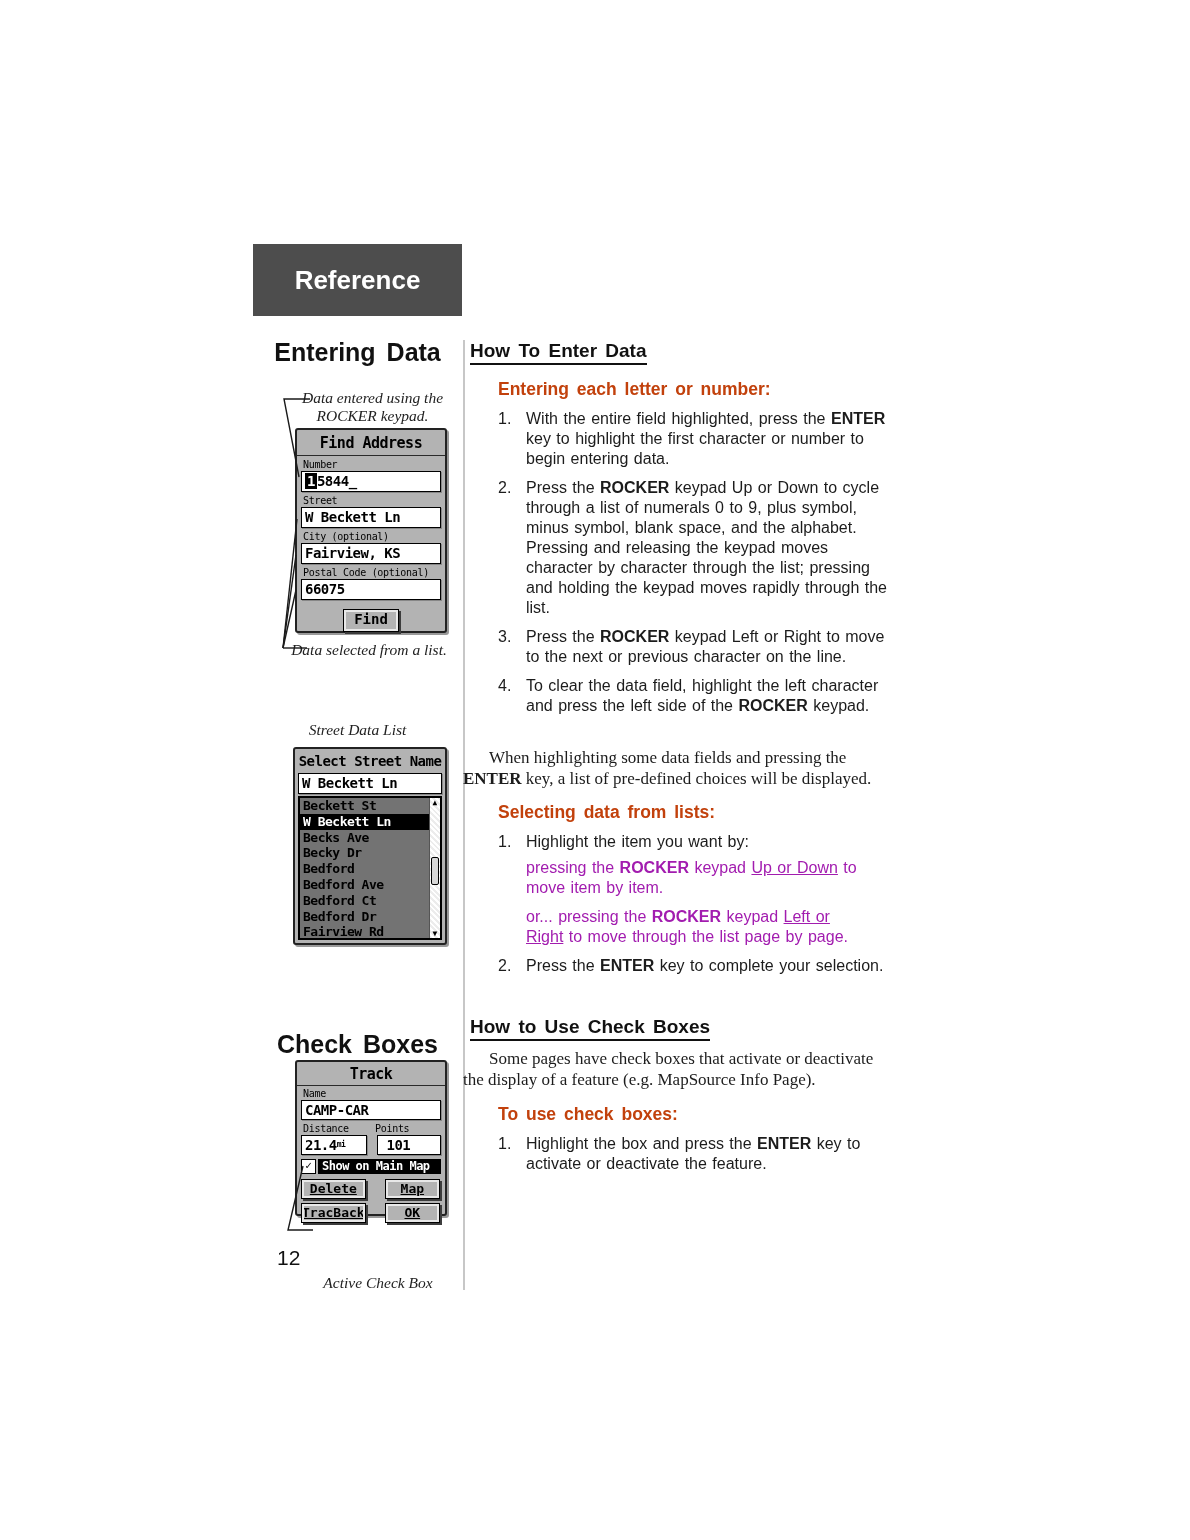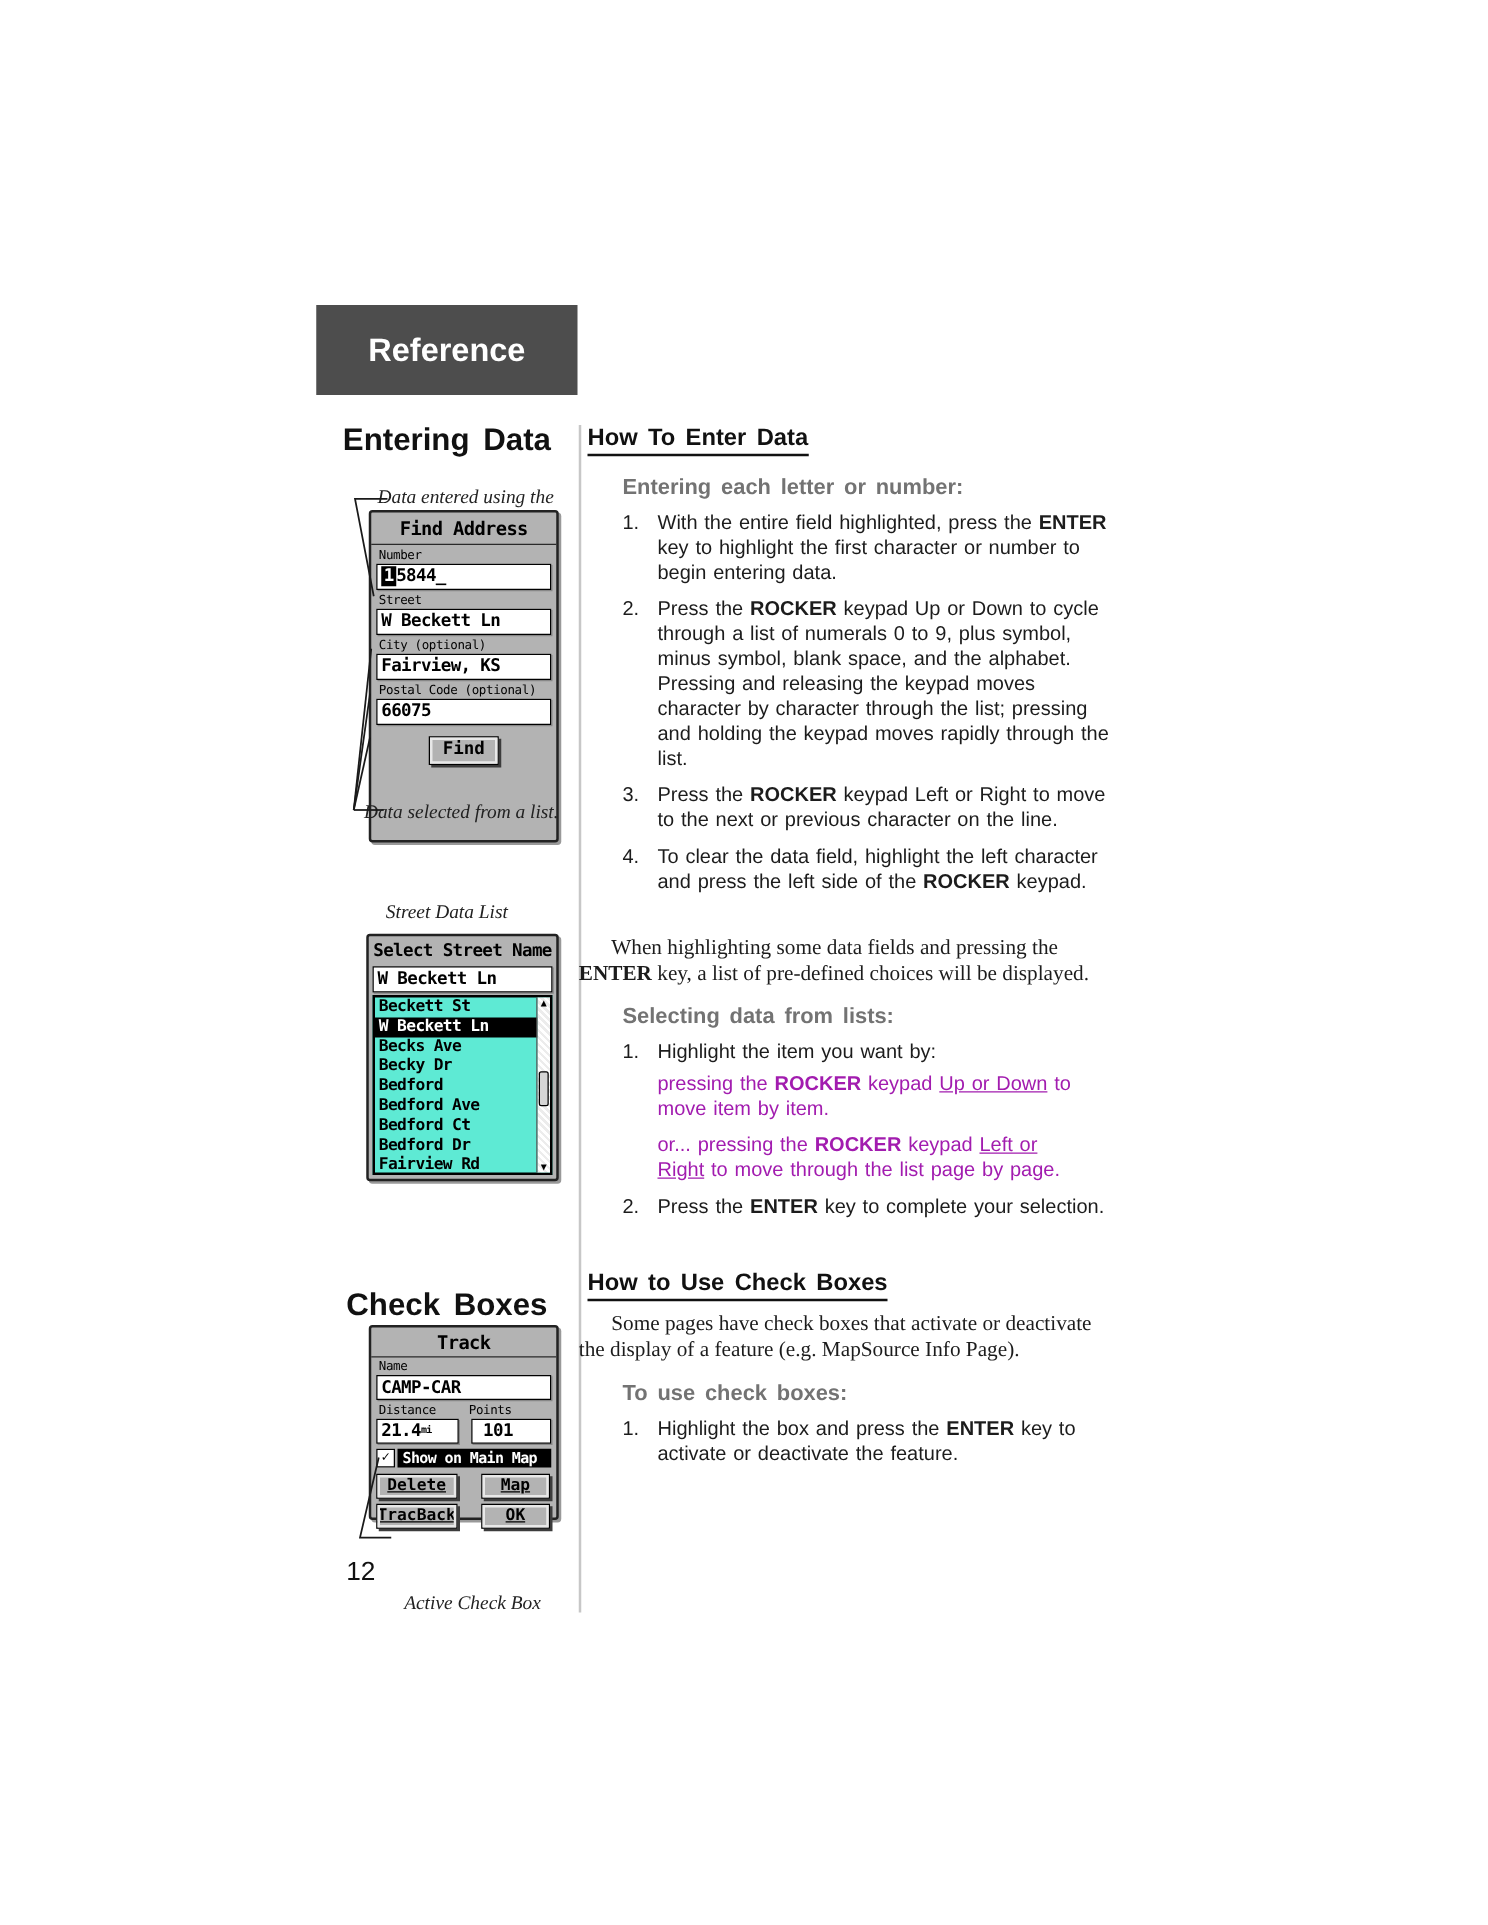--- a/index.html
+++ b/index.html
@@ -26,26 +26,26 @@
   .gps .title{font-weight:bold;text-align:center;font-size:15px;padding:4px 0 3px 0;letter-spacing:-0.5px;}
   .gps .tline{border:0;border-top:1.5px solid #2a2a2a;margin:0;}
   .gps .lbl{font-size:10px;margin:3px 0 0 6px;letter-spacing:-0.3px;white-space:nowrap;}
   .gps .fld{background:#fff;border:1px solid #000;margin:1px 4px 0 4px;height:19px;font-weight:bold;
             font-size:14px;line-height:19px;padding-left:3px;letter-spacing:-0.5px;white-space:nowrap;
             box-shadow:1px 1px 0 #878787;overflow:hidden;}
   .inv{background:#000;color:#fff;padding:0 2px;}
   .gbtn{background:#b3b3b3;border:1px solid #000;outline:2px solid #e8e8e8;outline-offset:-3px;
         box-shadow:2px 2px 0 #3c3c3c;font-weight:bold;text-align:center;}
 
-  #find-screen{left:295px;top:408px;width:152px;height:266px;}
+  #find-screen{left:295px;top:428px;width:152px;height:205px;}
   #find-screen .findbtn{width:54px;height:21px;margin:9px auto 0 auto;font-size:14px;line-height:19px;}
 
   #street-screen{left:293px;top:747px;width:154px;height:198px;}
   #street-screen .fld{margin:1px 3px 0 3px;}
-  #street-screen .listbox{position:absolute;left:3px;right:3px;top:47px;bottom:3px;background:#5eead4;
+  #street-screen .listbox{position:absolute;left:3px;right:3px;top:47px;bottom:3px;background:#737373;
                           border:2px solid #000;}
   .srow{font-weight:bold;font-size:13px;line-height:15.8px;padding-left:3px;letter-spacing:-0.5px;
         margin-right:10px;white-space:nowrap;overflow:hidden;}
   .srow.sel{background:#000;color:#fff;}
   .sbar{position:absolute;top:0;right:0;bottom:0;width:10px;border-left:1px solid #555;
         background:repeating-linear-gradient(45deg,#ececec 0 2px,#ffffff 2px 4px);}
   .sbar .arr{position:absolute;left:0;width:10px;text-align:center;font-size:8px;line-height:9px;color:#000;}
   .sbar .arr.up{top:0;} .sbar .arr.dn{bottom:0;}
   .sbar .thumb{position:absolute;left:1px;top:42%;width:6px;height:26px;background:#d6d6d6;
                border:1px solid #000;border-radius:2px;}
@@ -66,21 +66,21 @@
   
   .callouts{position:absolute;left:0;top:0;pointer-events:none;}
 
   
   .rcol{position:absolute;left:463px;top:340px;width:426px;}
   .hwrap{margin:0 0 0 7px;}
   .h-ul{display:inline-block;font-size:19px;font-weight:bold;color:#111;border-bottom:2.5px solid #111;
         padding-bottom:1px;word-spacing:3px;}
   .ser{font-family:"Liberation Serif",serif;font-size:17px;line-height:20.5px;color:#1c1c1c;margin:8px 0 0 0;}
   .ind{text-indent:26px;}
-  .sub{font-size:17.5px;font-weight:bold;margin:14px 0 0 35px;word-spacing:3px;color:#737373;}
+  .sub{font-size:17.5px;font-weight:bold;margin:14px 0 0 35px;word-spacing:3px;color:#c2410c;}
   .step{display:flex;margin:9px 0 0 35px;font-size:16px;line-height:20px;word-spacing:1px;color:#1c1c1c;}
   .step .n{width:28px;flex:none;}
   .step .bd{flex:1;}
   .cont{margin:6px 28px 0 63px;font-size:16px;line-height:20px;word-spacing:1px;color:#a21caf;}
   .mt9{margin-top:9px;} .mt32{margin-top:32px;} .mt13{margin-top:13px;} .mt40{margin-top:40px;}
   .b{font-weight:bold;}
   .u{text-decoration:underline;}
 
   .pageno{position:absolute;left:277px;top:1246px;font-size:21px;color:#111;}
 </style>

